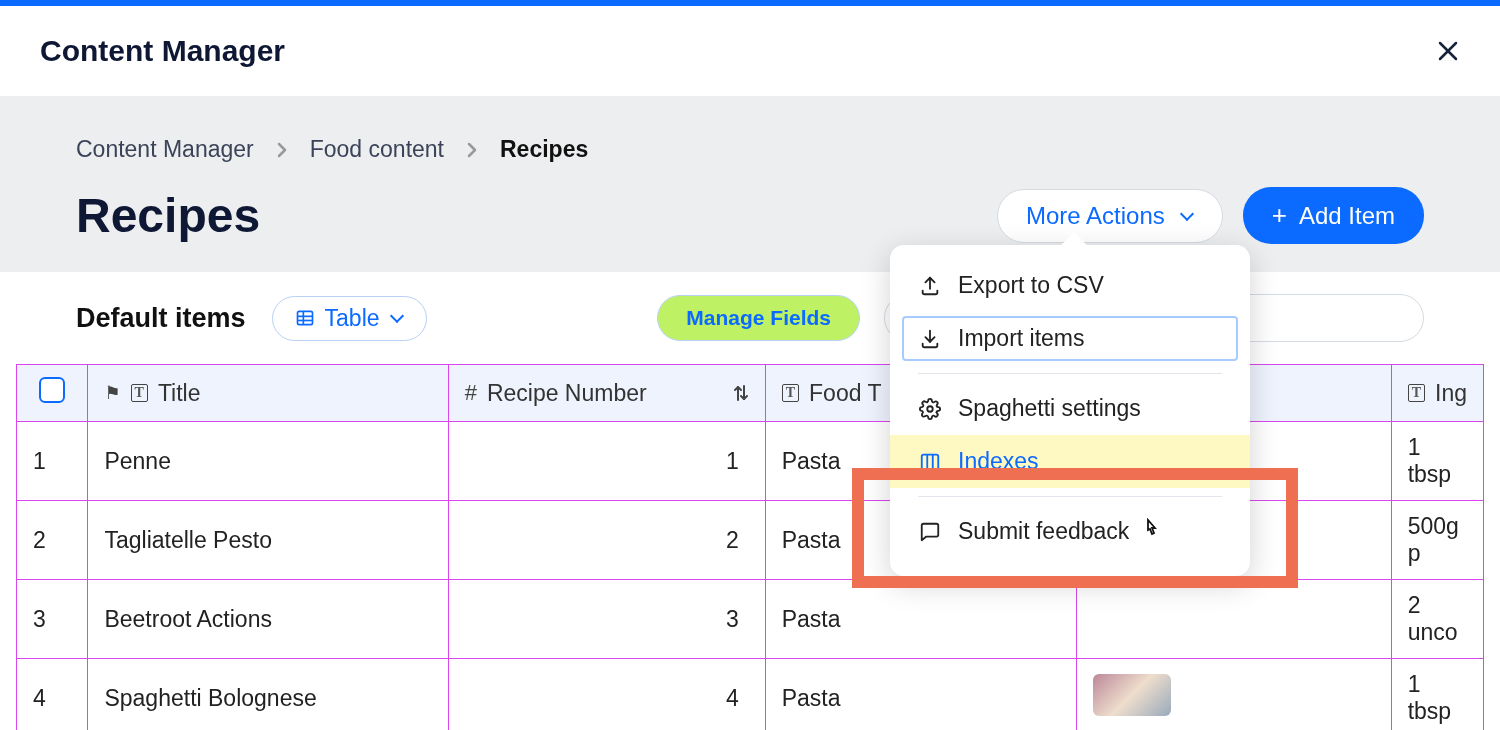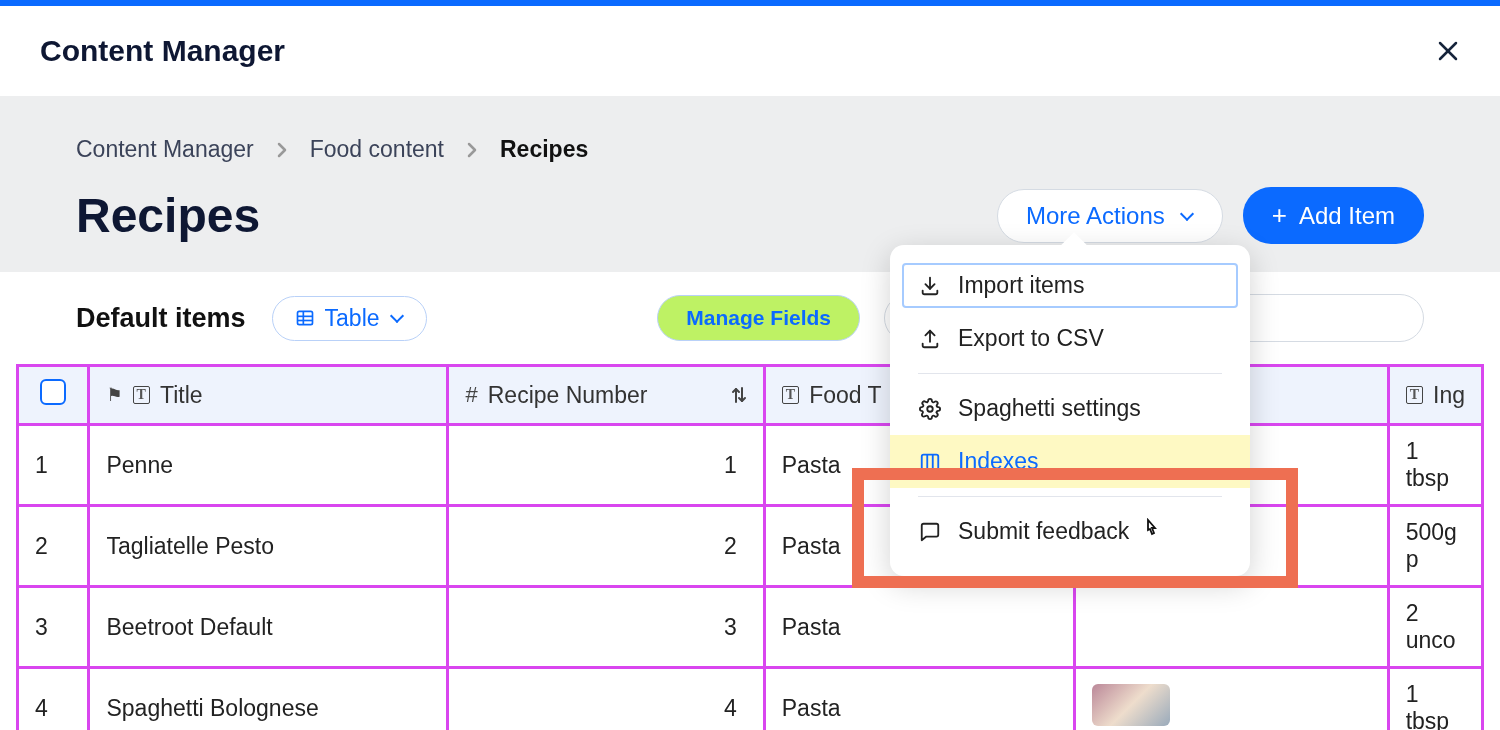--- a/index.html
+++ b/index.html
@@ -75,21 +75,21 @@
   }
   .search-pill {
     border: 1.5px solid #D5DBE3; border-radius: 24px; padding: 10px 28px;
     color: #666; font-size: 22px; min-width: 540px; background: #fff;
   }
 
   .table {
     width: 100%; border-collapse: collapse; font-size: 23px;
   }
   .table th, .table td {
-    border: 3px solid #d946ef; padding: 12px 16px; text-align: left;
+    border: 1px solid #d946ef; padding: 12px 16px; text-align: left;
     height: 56px;
   }
   .table thead th {
     background: #EEF3FD; font-weight: 500; color: #333;
     position: relative;
   }
   .table .col-checkbox { width: 72px; text-align: center; }
   .checkbox {
     display: inline-block; width: 26px; height: 26px; border: 2.5px solid #0B6AFF;
     border-radius: 6px; background: #fff;
@@ -277,21 +277,21 @@
         <td>Tagliatelle Pesto</td>
         <td class="col-recipe">
             <span class="val">2</span>
           </td>
         <td>Pasta</td>
         <td></td>
         <td>500g p</td>
       </tr>
       <tr>
         <td class="col-num">3</td>
-        <td>Beetroot Default</td>
+        <td>Beetroot Actions</td>
         <td class="col-recipe">
             <span class="val">3</span>
           </td>
         <td>Pasta</td>
         <td></td>
         <td>2 unco</td>
       </tr>
       <tr>
         <td class="col-num">4</td>
         <td>Spaghetti Bolognese</td>
@@ -301,39 +301,39 @@
         <td>Pasta</td>
         <td><span class="thumb"></span></td>
         <td>1 tbsp</td>
       </tr>
 
     </tbody>
   </table>
 </div>
 
 <div class="dropdown">
+  <div class="dd-item">
+    <span class="dd-icon">
+      <svg width="22" height="22" viewBox="0 0 24 24" fill="none" stroke="#222" stroke-width="2" stroke-linecap="round" stroke-linejoin="round">
+          <path d="M12 15V3"></path>
+          <polyline points="7,8 12,3 17,8"></polyline>
+          <path d="M4 17v2a2 2 0 0 0 2 2h12a2 2 0 0 0 2-2v-2"></path>
+        </svg>
+    </span>
+    <span>Export to CSV</span>
+  </div>
   <div class="dd-item selected">
     <span class="dd-icon">
       <svg width="22" height="22" viewBox="0 0 24 24" fill="none" stroke="#222" stroke-width="2" stroke-linecap="round" stroke-linejoin="round">
           <path d="M12 3v12"></path>
           <polyline points="7,10 12,15 17,10"></polyline>
           <path d="M4 17v2a2 2 0 0 0 2 2h12a2 2 0 0 0 2-2v-2"></path>
         </svg>
     </span>
     <span>Import items</span>
-  </div>
-  <div class="dd-item">
-    <span class="dd-icon">
-      <svg width="22" height="22" viewBox="0 0 24 24" fill="none" stroke="#222" stroke-width="2" stroke-linecap="round" stroke-linejoin="round">
-          <path d="M12 15V3"></path>
-          <polyline points="7,8 12,3 17,8"></polyline>
-          <path d="M4 17v2a2 2 0 0 0 2 2h12a2 2 0 0 0 2-2v-2"></path>
-        </svg>
-    </span>
-    <span>Export to CSV</span>
   </div>
   <div class="dd-divider"></div>
   <div class="dd-item">
     <span class="dd-icon">
       <svg width="22" height="22" viewBox="0 0 24 24" fill="none" stroke="#222" stroke-width="2">
           <circle cx="12" cy="12" r="3"></circle>
           <path d="M19.4 15a1.7 1.7 0 0 0 .34 1.87l.06.06a2 2 0 1 1-2.83 2.83l-.06-.06a1.7 1.7 0 0 0-1.87-.34 1.7 1.7 0 0 0-1 1.56V21a2 2 0 1 1-4 0v-.09a1.7 1.7 0 0 0-1-1.56 1.7 1.7 0 0 0-1.87.34l-.6.06a2 2 0 1 1-2.83-2.83l.06-.06a1.7 1.7 0 0 0 .34-1.87 1.7 1.7 0 0 0-1.56-1H3a2 2 0 1 1 0-4h.09a1.7 1.7 0 0 0 1.56-1 1.7 1.7 0 0 0-.34-1.87l-.06-.06a2 2 0 1 1 2.83-2.83l.6.06a1.7 1.7 0 0 0 1.87.34H9a1.7 1.7 0 0 0 1-1.56V3a2 2 0 1 1 4 0v.09a1.7 1.7 0 0 0 1 1.56 1.7 1.7 0 0 0 1.87-.34l.06-.06a2 2 0 1 1 2.83 2.83l-.06.06a1.7 1.7 0 0 0-.34 1.87V9a1.7 1.7 0 0 0 1.56 1H21a2 2 0 1 1 0 4h-.09a1.7 1.7 0 0 0-1.56 1z"></path>
         </svg>
     </span>
     <span>Spaghetti settings</span>

